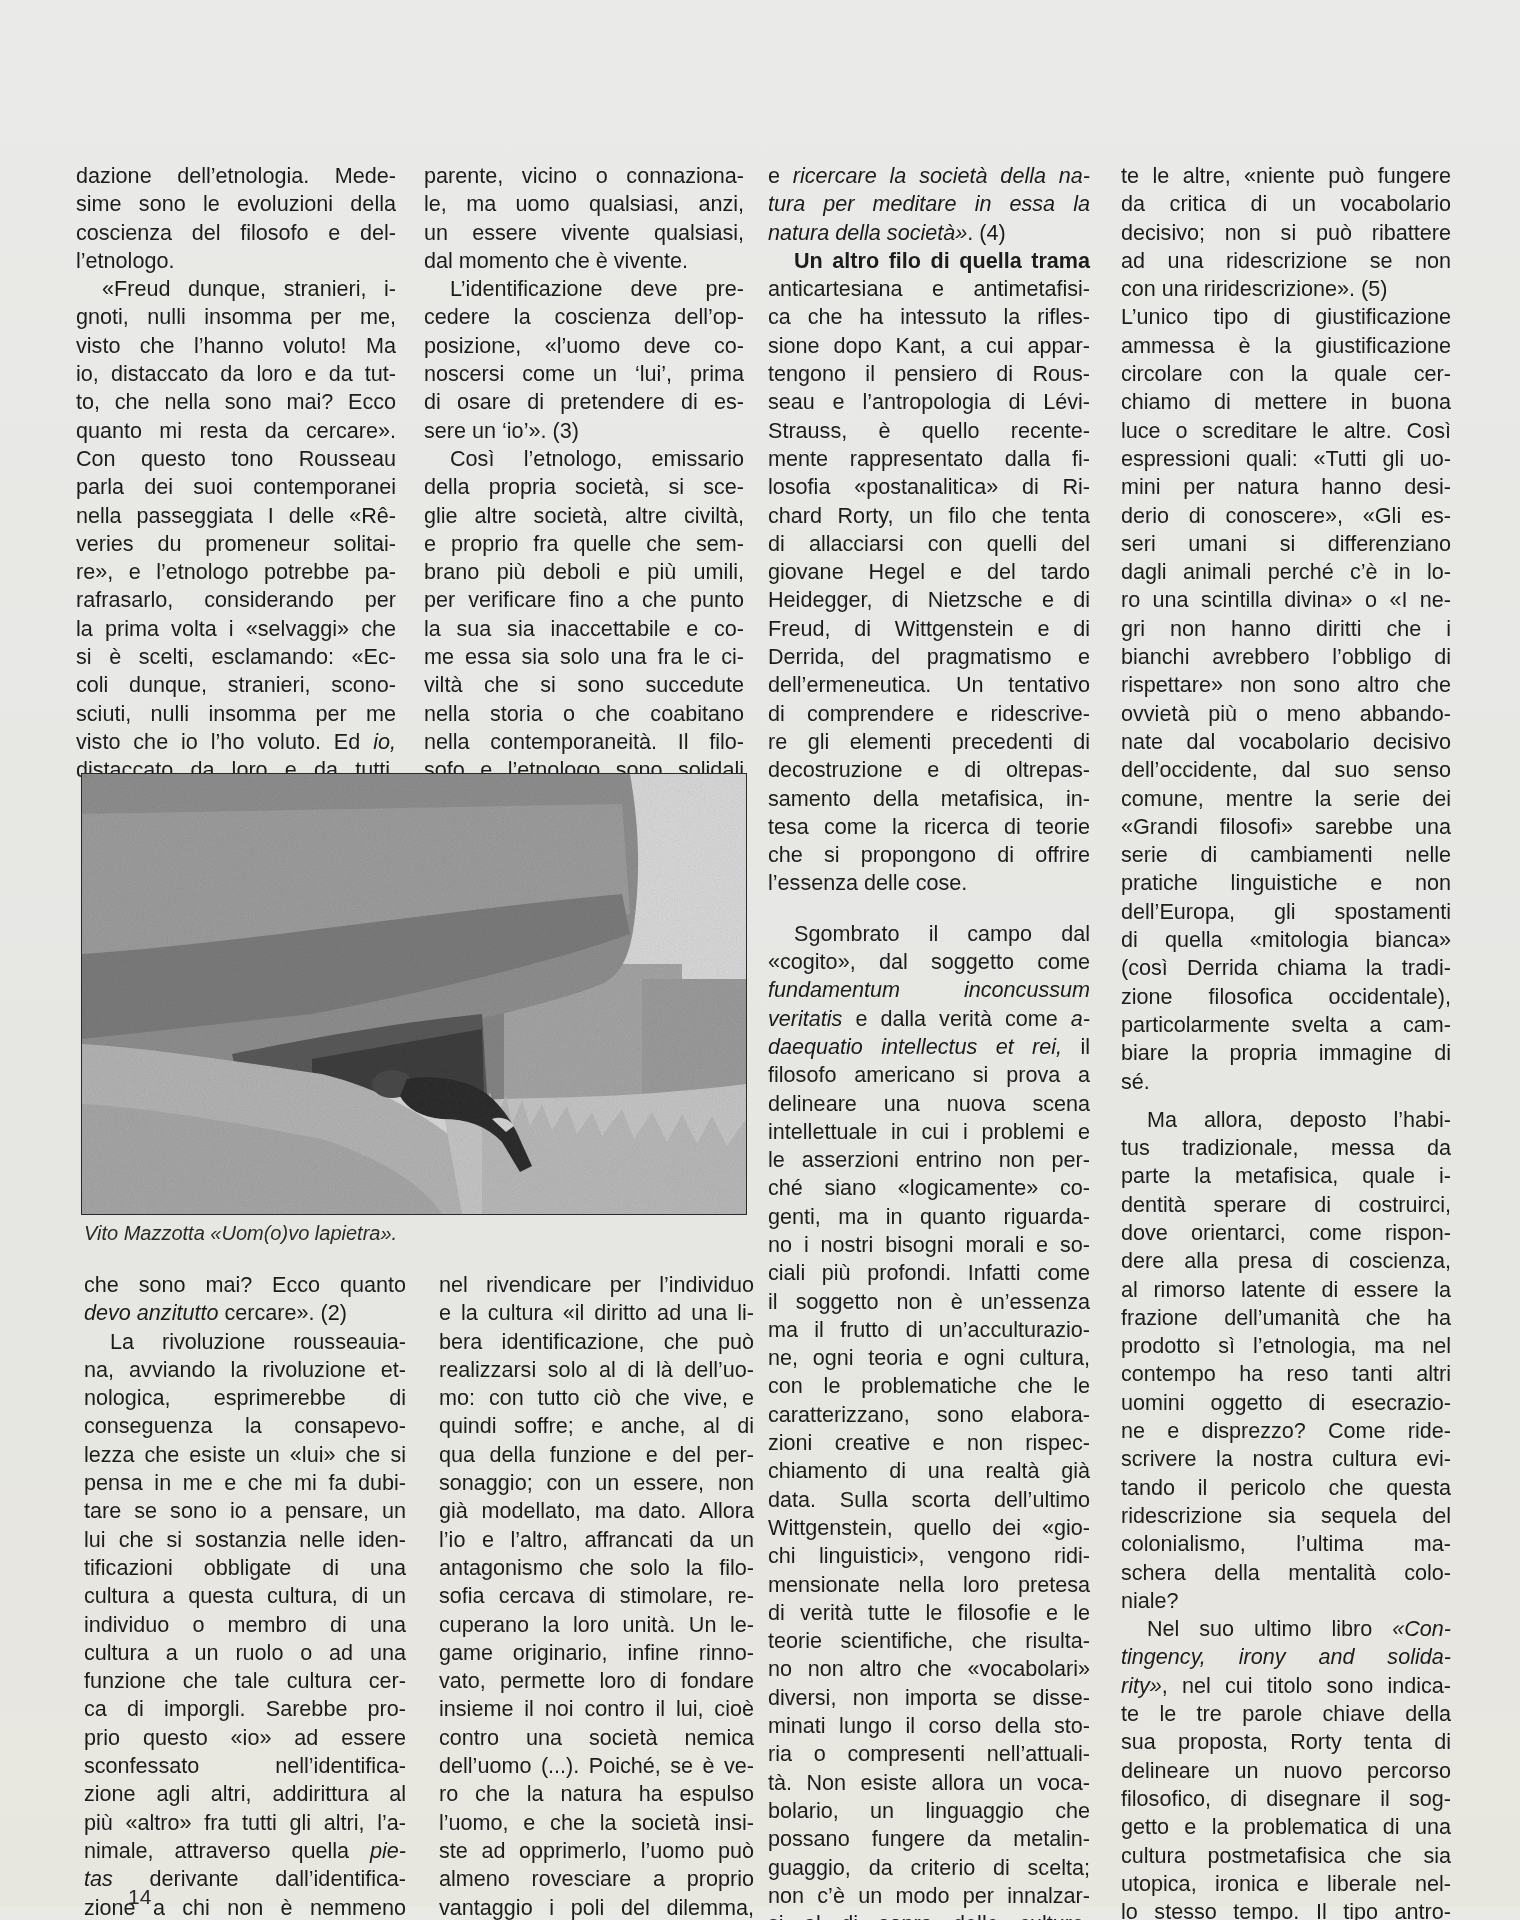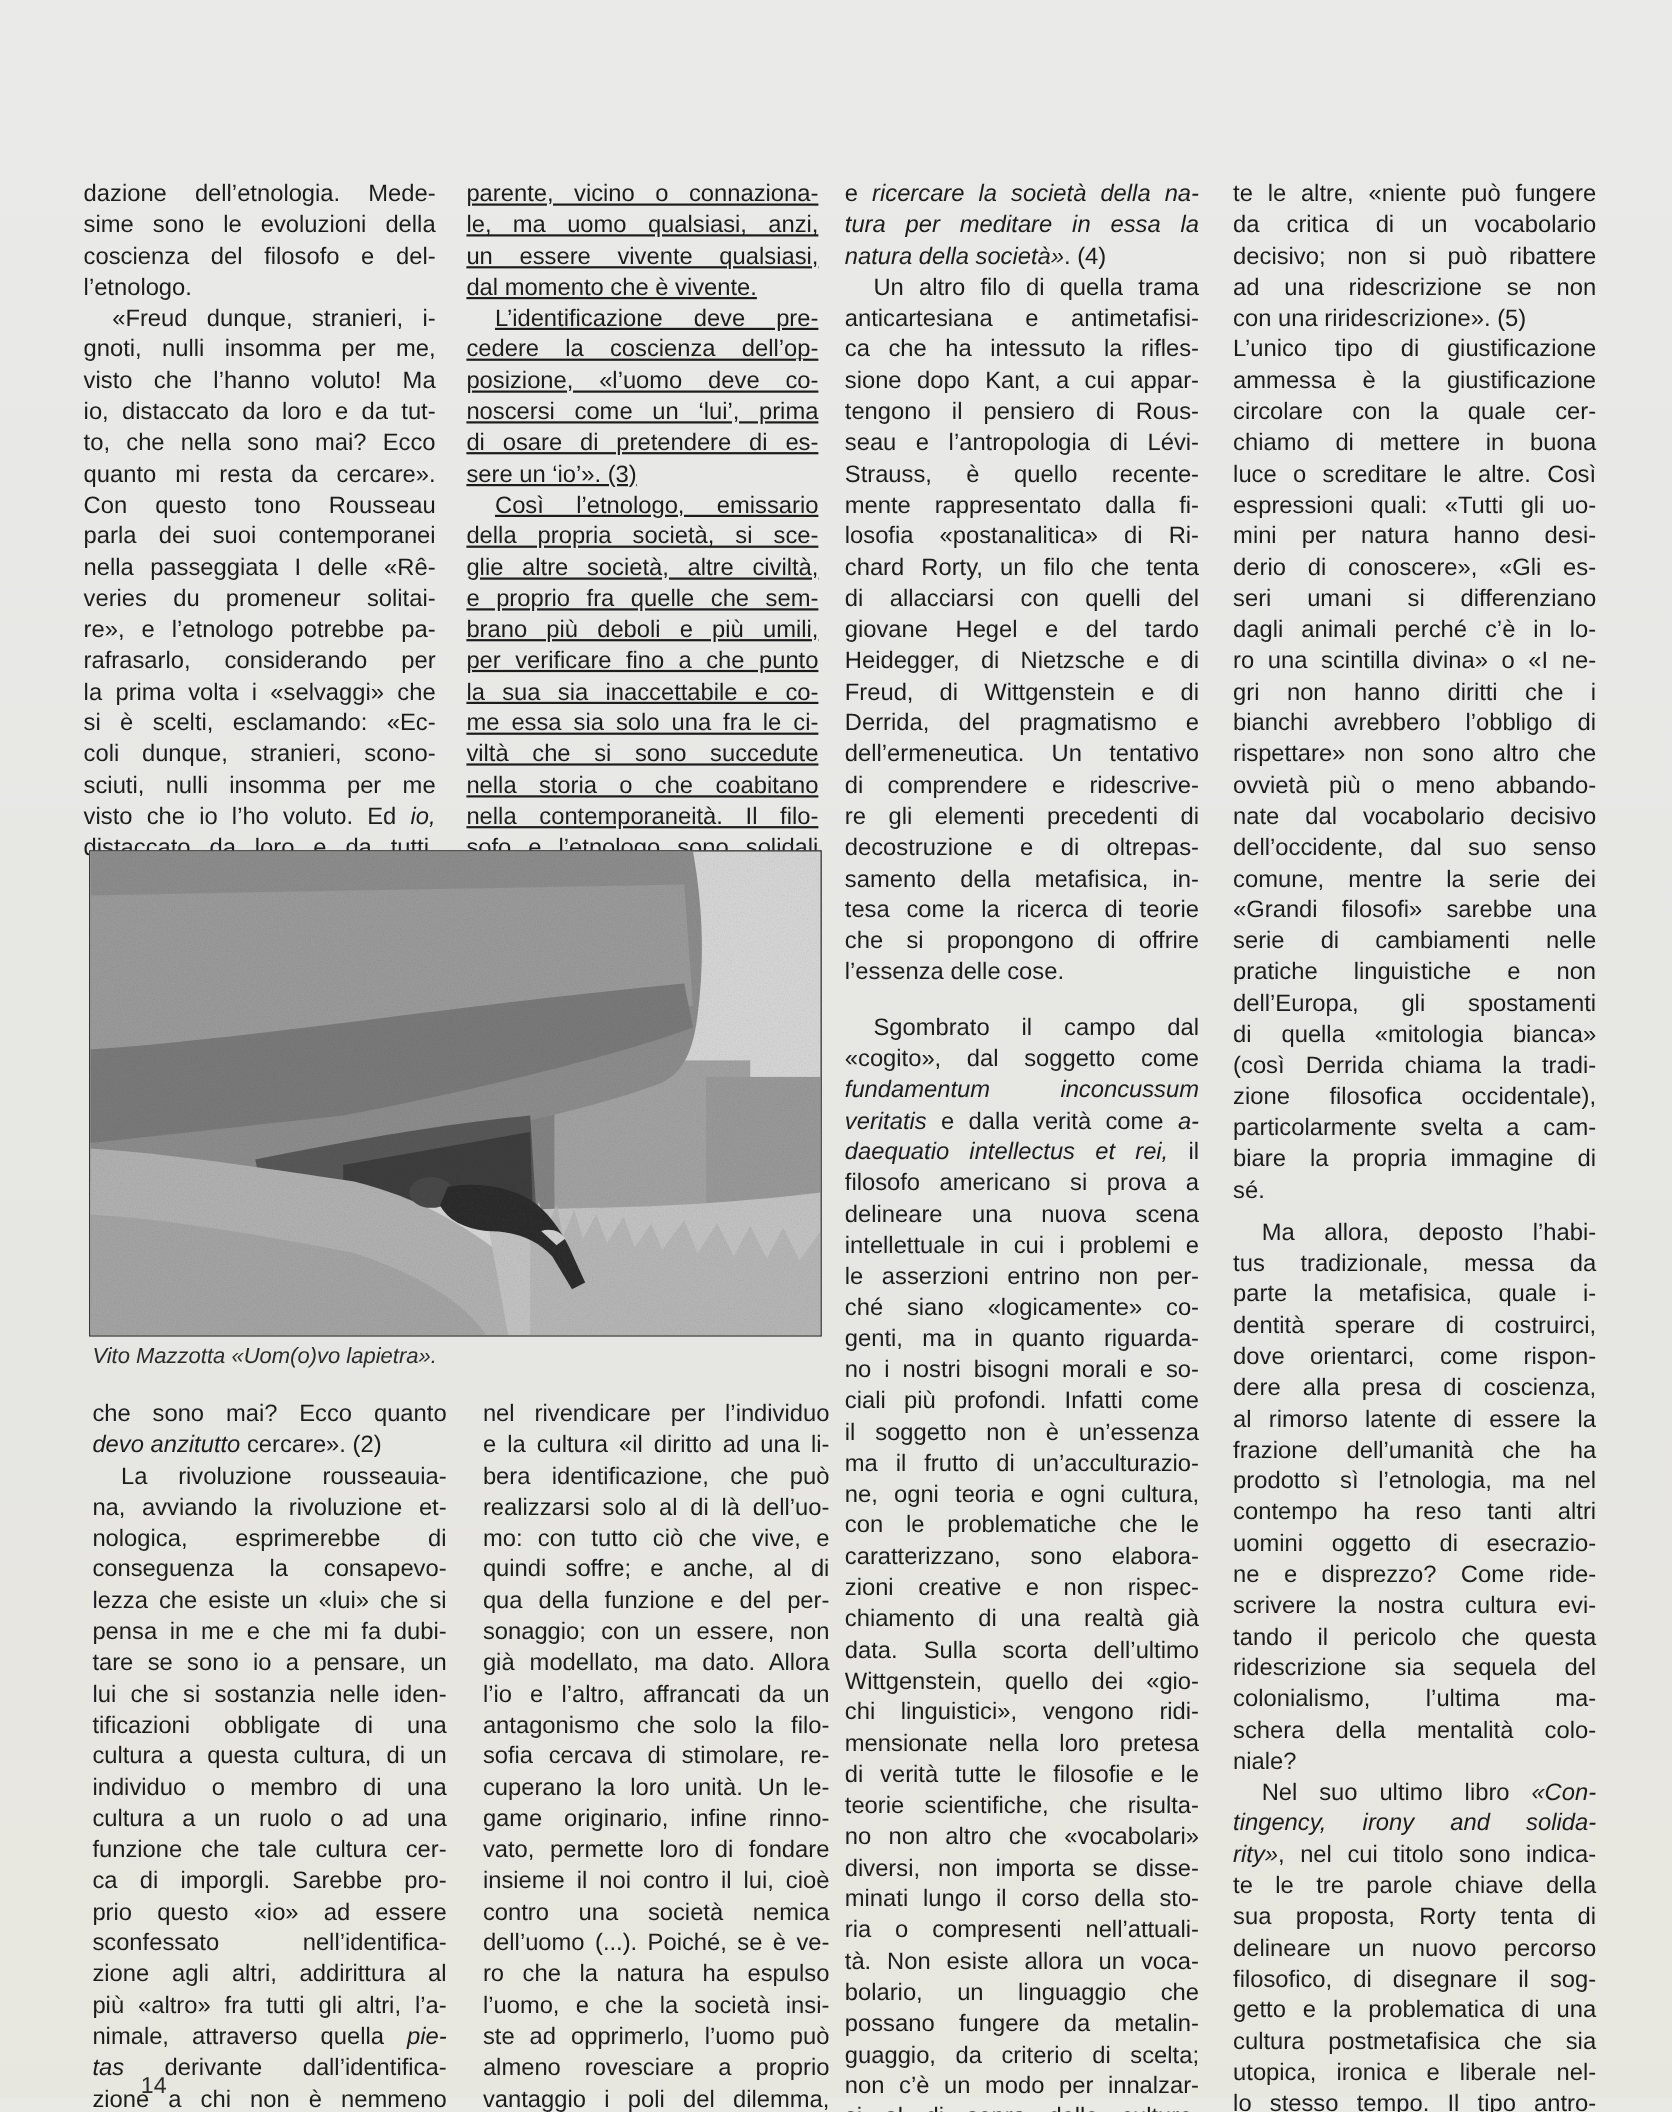--- a/index.html
+++ b/index.html
@@ -20,21 +20,21 @@
       font-size: 21.6px;
       line-height: 28.3px;
       text-align: justify;
       hyphens: manual;
     }
     .col .ln { display: block; text-align-last: justify; white-space: nowrap; }
     .col .ln.last { text-align-last: left; }
     i { font-style: italic; }
 
     #col1-top { left: 76px; top: 162px; width: 320px; }
-    #col2-top { left: 424px; top: 162px; width: 320px; text-decoration: underline; }
+    #col2-top { left: 424px; top: 162px; width: 320px; }
     #col3 { left: 768px; top: 162px; width: 322px; }
     #col4 { left: 1121px; top: 162px; width: 330px; }
     #col1-bot { left: 84px; top: 1271px; width: 322px; }
     #col2-bot { left: 439px; top: 1271px; width: 315px; }
 
     .photo {
       position: absolute; left: 81px; top: 773px; width: 664px; height: 440px;
       border: 1.5px solid #2a2a2a;
       overflow: hidden;
       background: #a9a9a9;
@@ -99,21 +99,21 @@
       <span class="ln">me essa sia solo una fra le ci-</span>
       <span class="ln">viltà che si sono succedute</span>
       <span class="ln">nella storia o che coabitano</span>
       <span class="ln">nella contemporaneità. Il filo-</span>
       <span class="ln">sofo e l’etnologo sono solidali</span>
     </div>
   <div class="col" id="col3">
       <span class="ln">e <i>ricercare la società della na-</i></span>
       <span class="ln"><i>tura per meditare in essa la</i></span>
       <span class="ln last"><i>natura della società»</i>. (4)</span>
-      <span class="ln" style="padding-left: 26px;">Un altro filo di quella trama</span>
+      <span class="ln" style="padding-left: 26px; font-weight: bold;">Un altro filo di quella trama</span>
       <span class="ln">anticartesiana e antimetafisi-</span>
       <span class="ln">ca che ha intessuto la rifles-</span>
       <span class="ln">sione dopo Kant, a cui appar-</span>
       <span class="ln">tengono il pensiero di Rous-</span>
       <span class="ln">seau e l’antropologia di Lévi-</span>
       <span class="ln">Strauss, è quello recente-</span>
       <span class="ln">mente rappresentato dalla fi-</span>
       <span class="ln">losofia «postanalitica» di Ri-</span>
       <span class="ln">chard Rorty, un filo che tenta</span>
       <span class="ln">di allacciarsi con quelli del</span>

